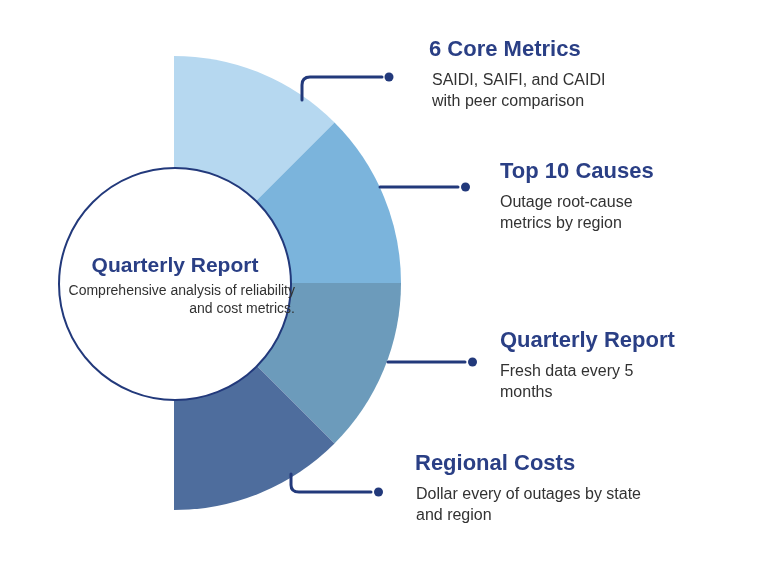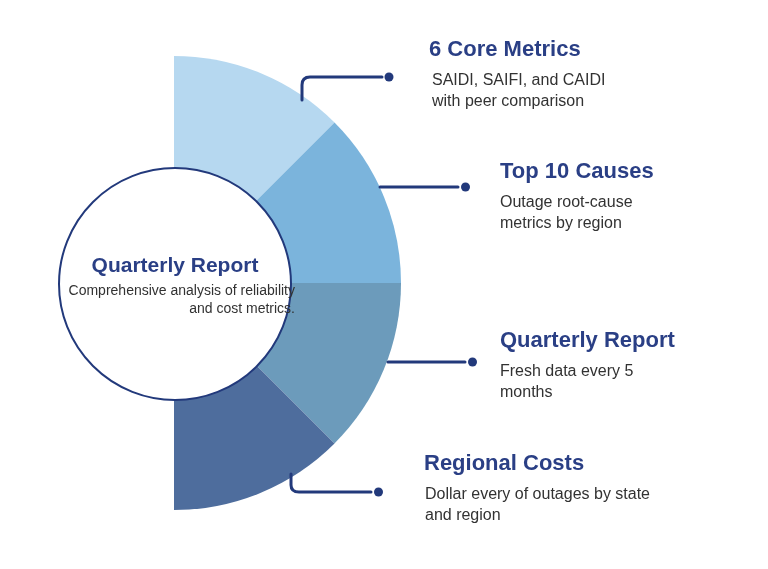--- a/index.html
+++ b/index.html
@@ -73,21 +73,21 @@
     font-size: 16px;
     line-height: 21px;
     color: var(--c-body_text);
   }
   .item-1 { left: 429px; top: 36px; }
   .item-1 .item-desc { width: 190px; margin-left: 3px; }
   .item-2 { left: 500px; top: 158px; }
   .item-2 .item-desc { width: 160px; }
   .item-3 { left: 500px; top: 327px; }
   .item-3 .item-desc { width: 150px; }
-  .item-4 { left: 424px; top: 450px; }
+  .item-4 { left: 415px; top: 450px; }
   .item-4 .item-desc { width: 225px; margin-left: 1px; }
 </style>
 </head>
 <body>
 
 <div class="canvas">
 
   <svg class="diagram-svg" viewBox="0 0 768 569">
 
     <path class="seg1" d="M 174,283 L 174,56 A 227 227 0 0 1 334.5,122.5 Z"></path>

